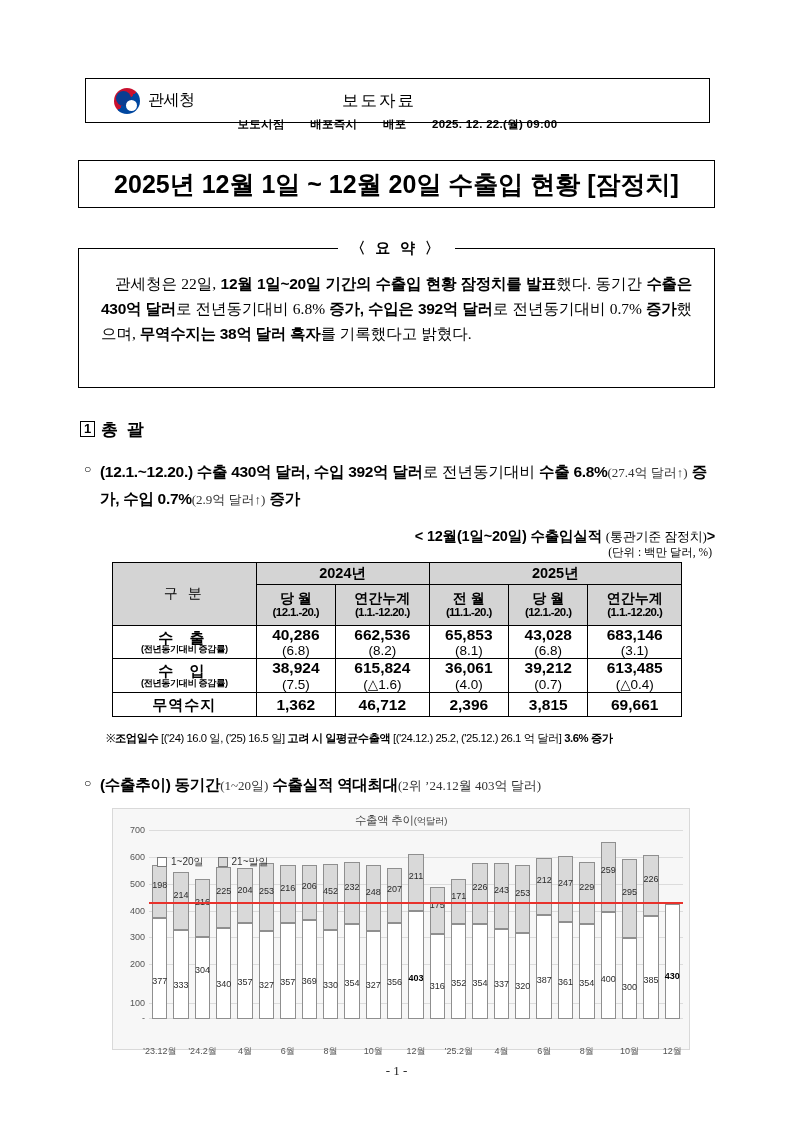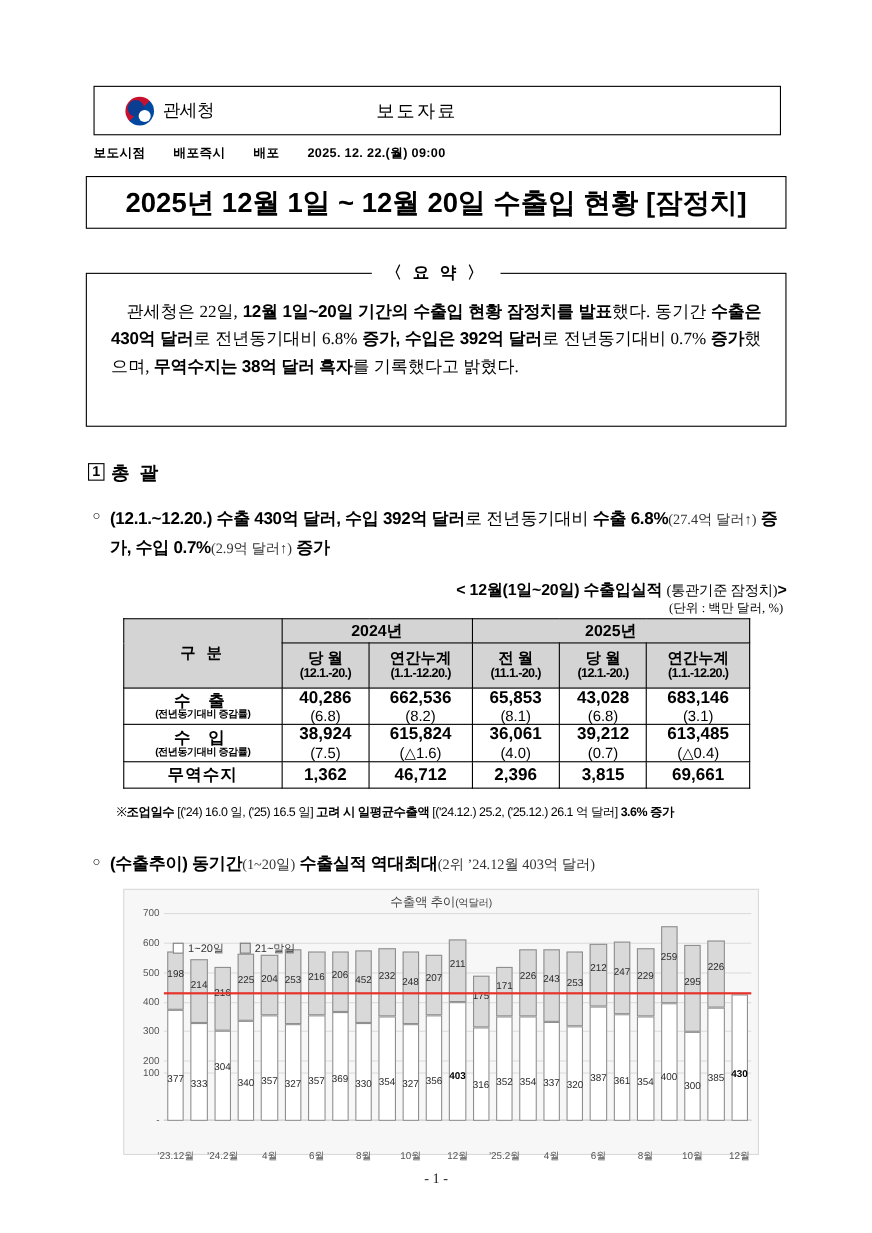--- a/index.html
+++ b/index.html
@@ -73,26 +73,26 @@
   .header-center {
     font-family: "Liberation Serif", serif;
     font-size: 16.5px;
     letter-spacing: 2px;
     margin-left: 58px;
   }
 
   
   .meta-line {
     position: absolute;
-    left: 85px; top: 132px;
+    left: 85px; top: 117px;
     width: 625px;
     font-family: "Liberation Sans", sans-serif;
     font-size: 11.5px;
     font-weight: bold;
-    text-align: left;
+    text-align: center;
     white-space: nowrap;
     letter-spacing: 0.3px;
   }
   .meta-line .seg { margin-left: 22px; }
   .meta-line .seg:first-child { margin-left: 0; }
 
   
   .title-box {
     position: absolute;
     left: 78px; top: 160px;
@@ -236,21 +236,21 @@
   .hdr.sub { height: 40px; line-height: 1.12; }
   .hdr .sub-small {
     display: block;
     font-size: 11.5px;
     font-weight: bold;
     letter-spacing: -0.6px;
   }
   .hdr.gubun {
     font-size: 14px;
     letter-spacing: 3px;
-    font-weight: bold;
+    font-weight: normal;
     margin-top: 36px;
   }
   .rowlab {
     font-size: 15px;
     font-weight: bold;
     letter-spacing: 6px;
     line-height: 1.05;
     padding-left: 5px;
   }
   .rowlab .tiny {
@@ -580,21 +580,21 @@
       <span class="item">
         <span class="swatch gray"></span>
         <span>21~말일</span>
       </span>
     </div>
     <div class="plot" id="plot">
       <div class="axis-bottom"></div>
     <div class="gridline" style="bottom: 0px;">
           <span class="ytick">-</span>
         </div>
-        <div class="gridline" style="bottom: 43px;">
+        <div class="gridline" style="bottom: 15px;">
           <span class="ytick">100</span>
         </div>
         <div class="gridline" style="bottom: 53.7143px;">
           <span class="ytick">200</span>
         </div>
         <div class="gridline" style="bottom: 80.5714px;">
           <span class="ytick">300</span>
         </div>
         <div class="gridline" style="bottom: 107.429px;">
           <span class="ytick">400</span>

